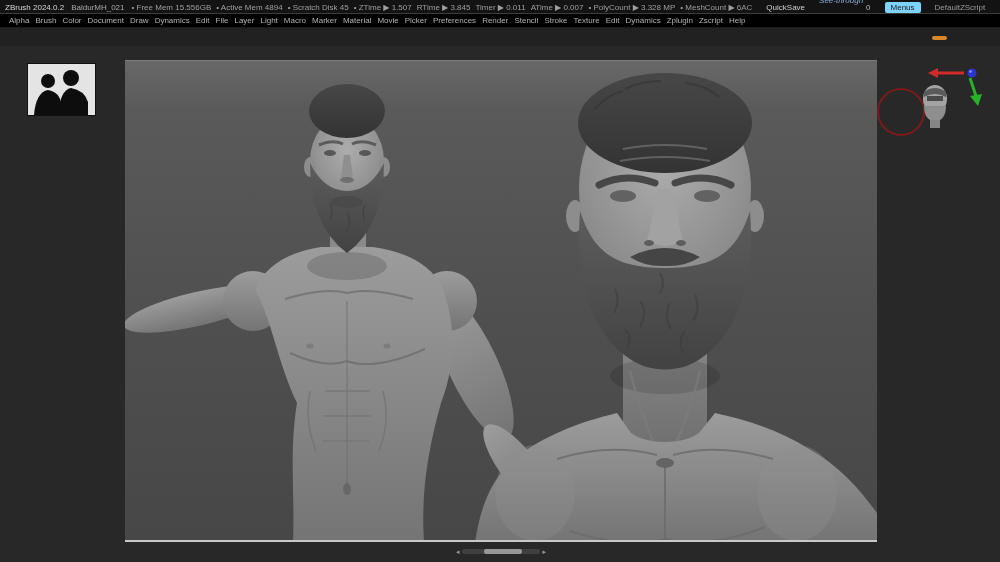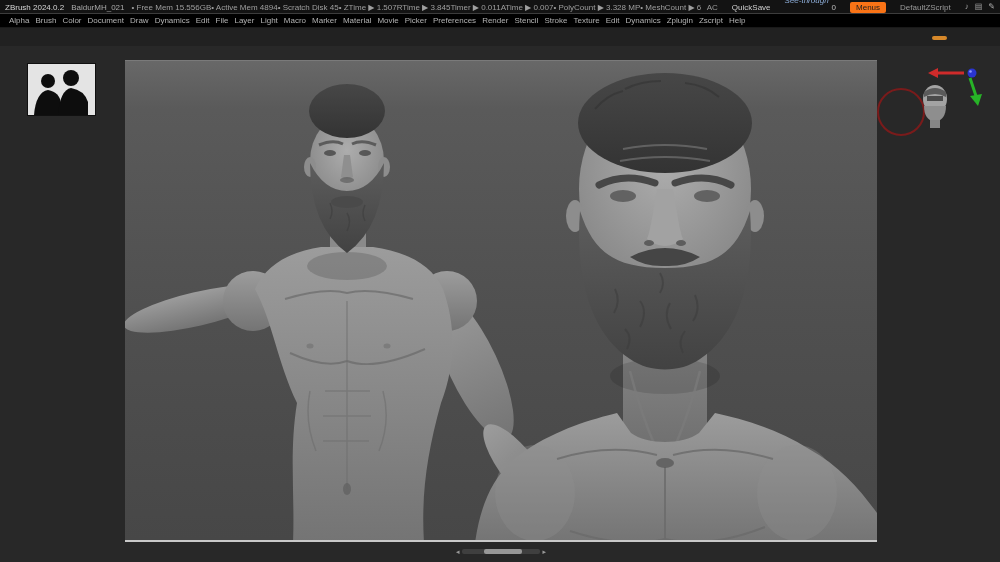--- a/index.html
+++ b/index.html
@@ -6,29 +6,29 @@
   html,body { width:1000px; height:562px; overflow:hidden; background:#262626;
               font-family:"Liberation Sans", sans-serif; }
 
   
   .titlebar { position:absolute; top:0; left:0; width:1000px; height:14px;
               background:#131313; display:flex; align-items:center;
               padding:0 5px; font-size:8px; color:#b9b9b9; white-space:nowrap; }
   .tb-left { display:flex; align-items:center; gap:7px; }
   .app-title { color:#d6d6d6; }
   .doc-name  { color:#a9a9a9; }
-  .tb-stats { display:flex; color:#9f9f9f; }
+  .tb-stats { display:flex; gap:5px; color:#9f9f9f; }
   .stat { white-space:nowrap; }
   .tb-right { margin-left:auto; display:flex; align-items:center; gap:14px; }
   .ac-btn { color:#9a9a9a; }
   .quicksave-btn { color:#cfcfcf; }
   .seethrough { display:flex; align-items:center; gap:3px; }
   .seethrough .lbl { color:#8fb0dc; border-bottom:5px solid #84cc16; padding-bottom:9px;font-style:italic; }
   .seethrough .val { color:#bdbdbd; }
-  .menus-btn { background:#f97316; color:#1d1d1d; padding:1px 6px; border-radius:2px; }
+  .menus-btn { background:#7dd3fc; color:#1d1d1d; padding:1px 6px; border-radius:2px; }
   .zscript-btn { color:#9a9a9a; }
   .icon-row { display:flex; align-items:center; gap:6px; }
   .icon-btn { color:#a8a8a8; font-size:8px; line-height:1; }
 
   
   .menubar { position:absolute; top:13px; left:0; width:1000px; height:15px;
              background:#000000; border-top:1px solid #3c3c3c; border-bottom:1px solid #191919;
              display:flex; align-items:center; padding:0 6px; font-size:8px; color:#b2b2b2; }
   .menu-item { padding:0 3px; white-space:nowrap; }
 

